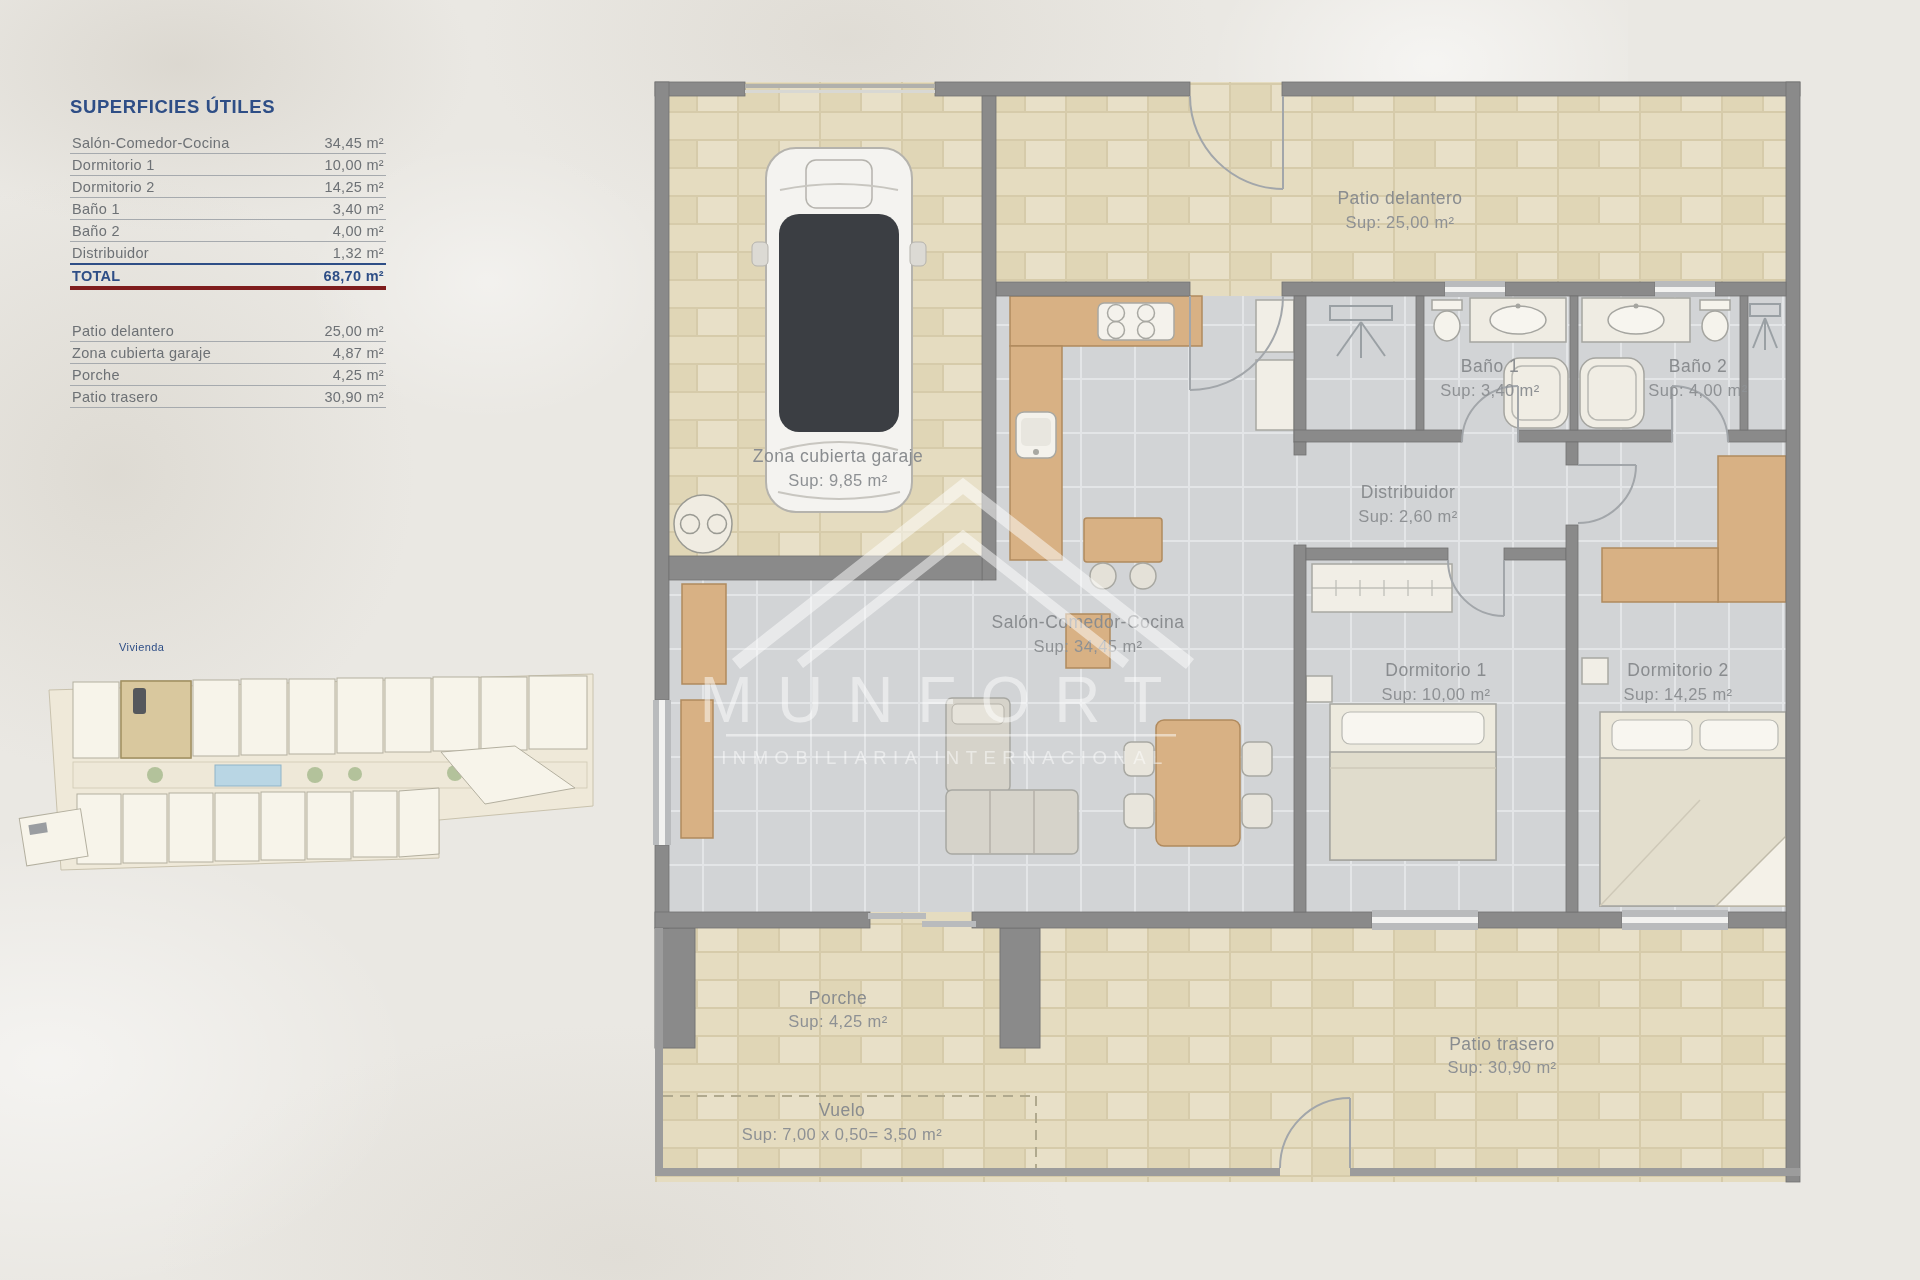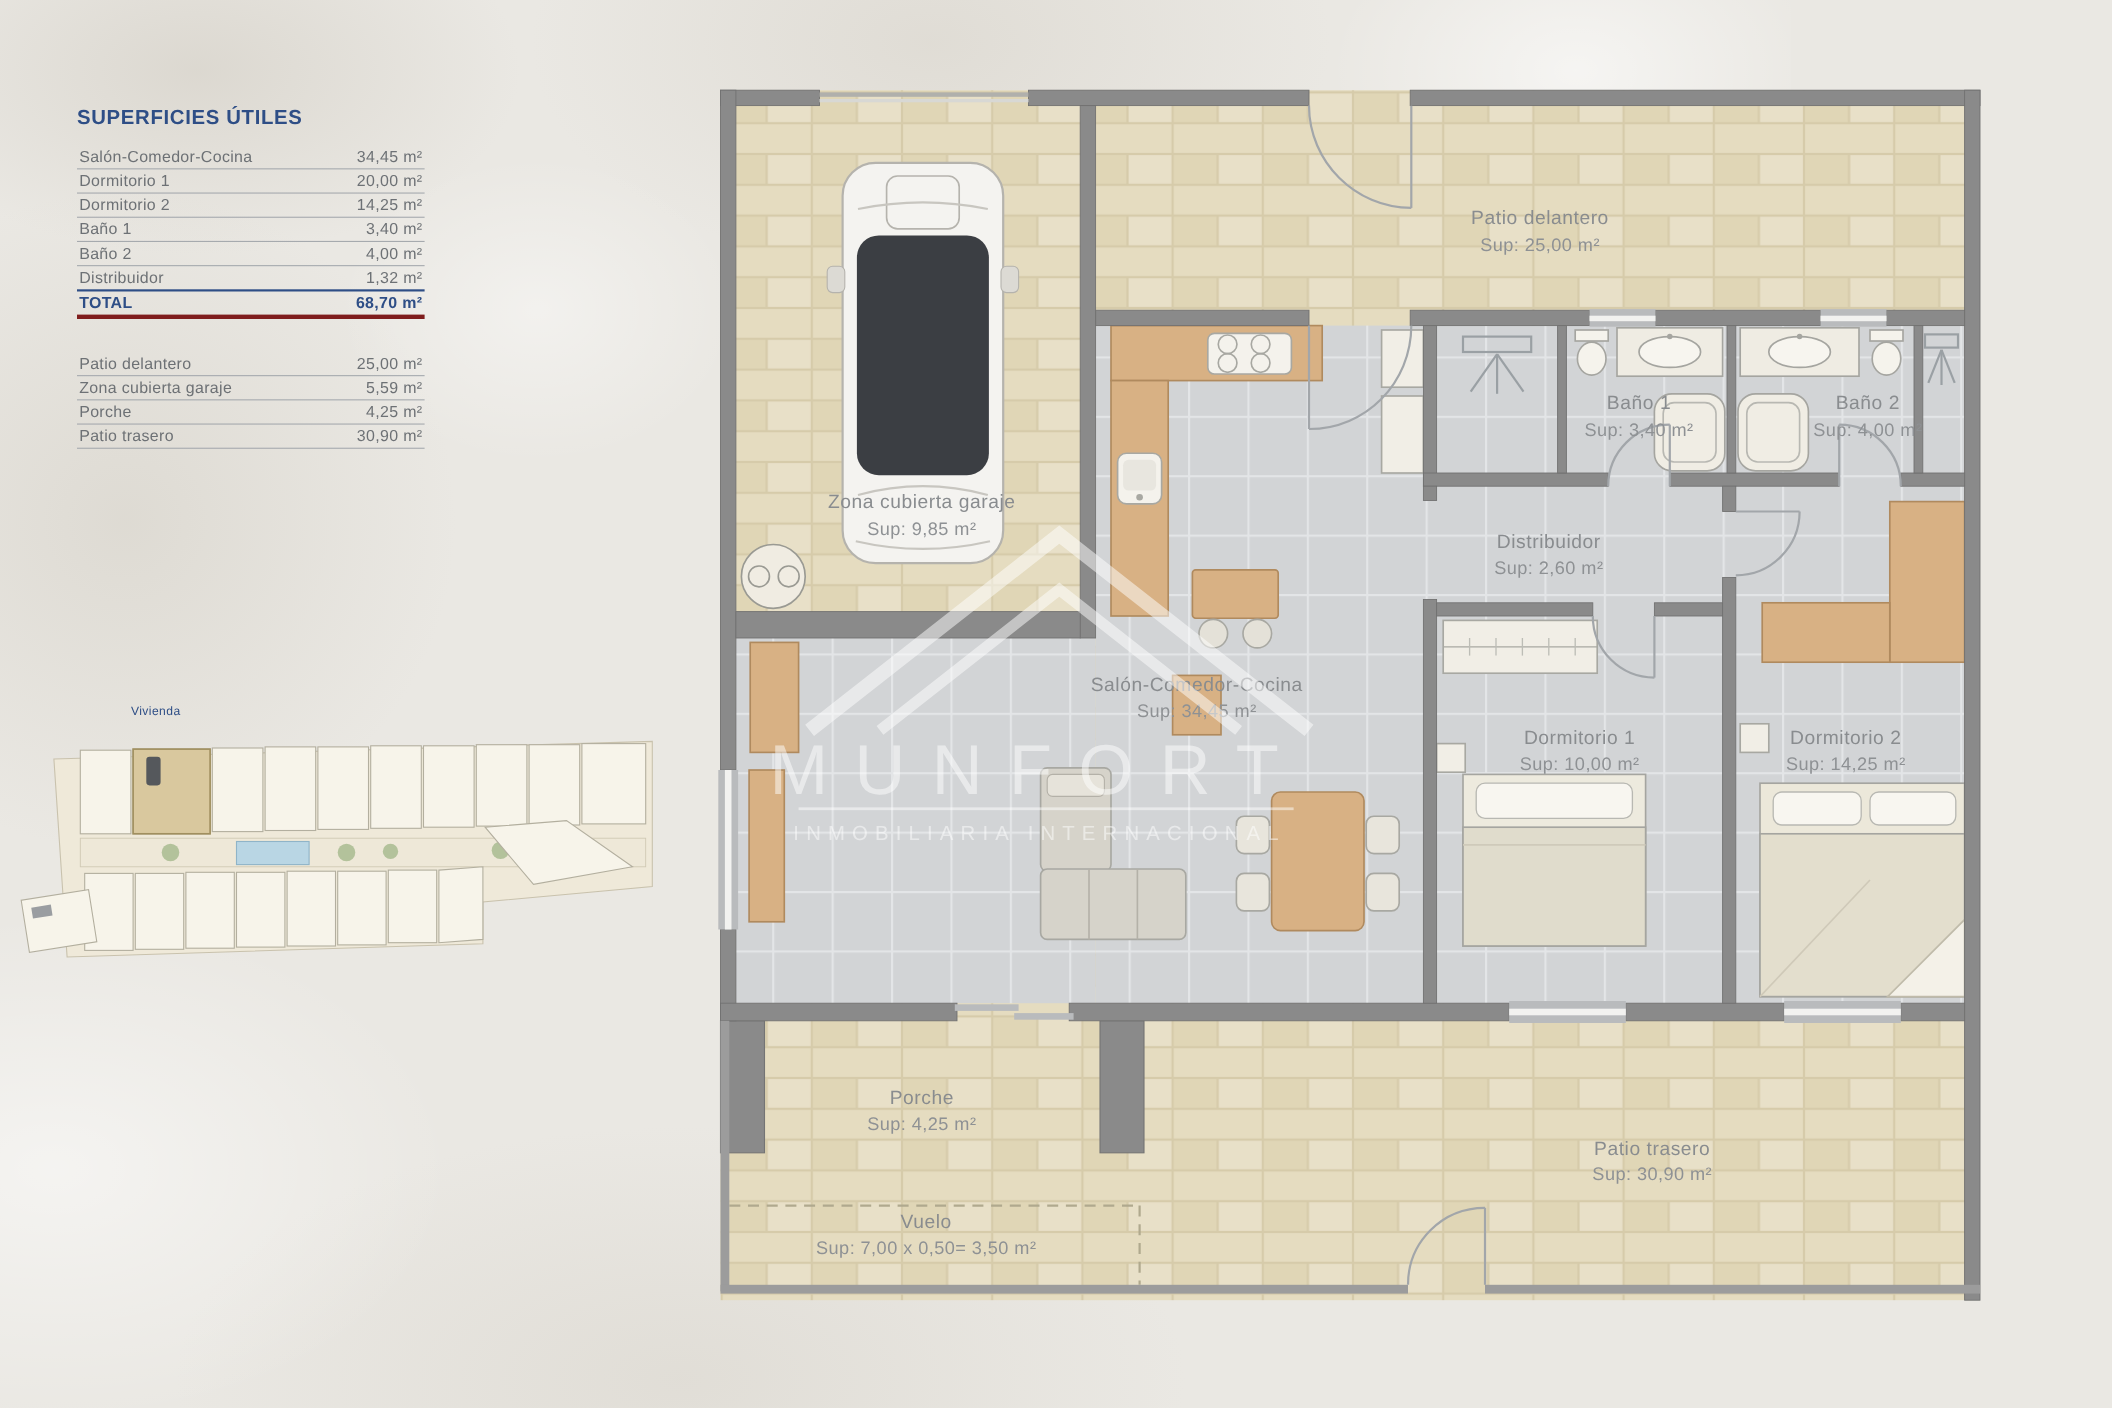--- a/index.html
+++ b/index.html
@@ -64,21 +64,21 @@
   <aside class="surfaces">
     <h1>SUPERFICIES ÚTILES</h1>
 
     <div class="tbl useful">
       <div class="row">
         <span class="lbl">Salón-Comedor-Cocina</span>
         <span class="val">34,45 m²</span>
       </div>
       <div class="row">
         <span class="lbl">Dormitorio 1</span>
-        <span class="val">20,00 m²</span>
+        <span class="val">10,00 m²</span>
       </div>
       <div class="row">
         <span class="lbl">Dormitorio 2</span>
         <span class="val">14,25 m²</span>
       </div>
       <div class="row">
         <span class="lbl">Baño 1</span>
         <span class="val">3,40 m²</span>
       </div>
       <div class="row">
@@ -95,21 +95,21 @@
       </div>
     </div>
 
     <div class="tbl exterior">
       <div class="row">
         <span class="lbl">Patio delantero</span>
         <span class="val">25,00 m²</span>
       </div>
       <div class="row">
         <span class="lbl">Zona cubierta garaje</span>
-        <span class="val">5,59 m²</span>
+        <span class="val">4,87 m²</span>
       </div>
       <div class="row">
         <span class="lbl">Porche</span>
         <span class="val">4,25 m²</span>
       </div>
       <div class="row">
         <span class="lbl">Patio trasero</span>
         <span class="val">30,90 m²</span>
       </div>
     </div>

